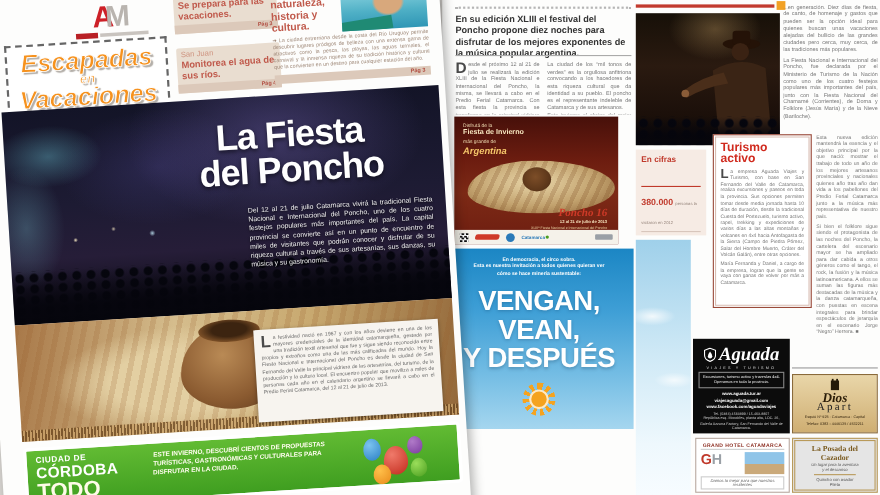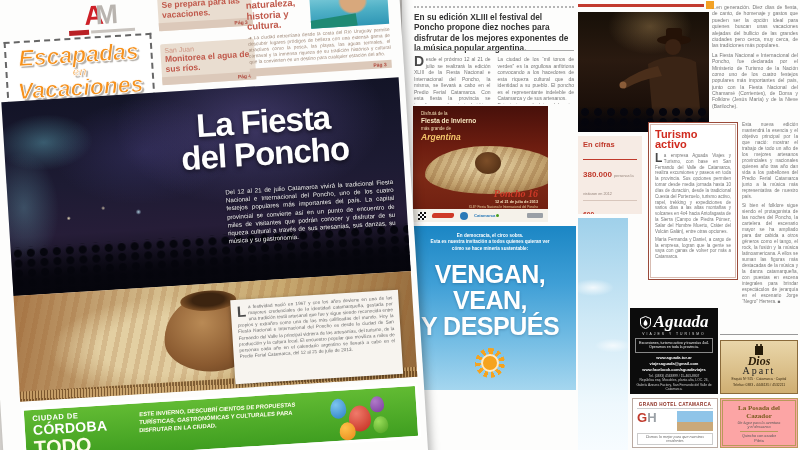--- a/index.html
+++ b/index.html
@@ -88,21 +88,21 @@
   .rule-red{left:176px;top:4px;width:126px;height:3px;background:#c23a2e}
   .rule-chip{left:304px;top:1px;width:8px;height:8px;background:#f2a124}
   .standfirst{left:12px;top:6px;width:160px;border-top:2px dotted #b5b5b5;padding-top:4px;font-size:8.3px;font-weight:bold;color:#333;line-height:1.25}
   .sf-rule{left:12px;top:50px;width:160px;height:1px;background:#aaa}
   .cols{left:12px;top:56px;width:160px;height:48px;display:flex;gap:7px;overflow:hidden}
   .col{width:77px;font-size:5px;line-height:1.3;color:#777;text-align:justify}
   .col .dropcap{font-size:14px;line-height:11px;margin-right:1.5px}
   .prelines{white-space:pre-line}
 
   
-  .poster{left:11px;top:106px;width:135px;height:116px;background:linear-gradient(180deg,#47100a,#6d1d10 35%,#7d2a16 60%,#6d1d10);overflow:hidden}
+  .poster{left:11px;top:106px;width:149px;height:116px;background:linear-gradient(180deg,#47100a,#6d1d10 35%,#7d2a16 60%,#6d1d10);overflow:hidden}
   .po-k{position:absolute;left:8px;top:5px;font-size:4.5px;color:#f2dfb5}
   .po-t{position:absolute;left:8px;top:11px;font-size:6.5px;font-weight:bold;color:#f7e7c0}
   .po-m{position:absolute;left:8px;top:20px;font-size:4.5px;color:#f2dfb5}
   .po-c{position:absolute;left:8px;top:26px;font-size:8.5px;font-weight:800;font-style:italic;color:#f5c66a}
   .po-pot{position:absolute;left:12px;top:40px;width:134px;height:48px;border-radius:46% 54% 52% 48%/60% 52% 48% 40%;background:
     repeating-linear-gradient(115deg,rgba(120,70,30,.22) 0 4px,rgba(0,0,0,0) 4px 9px),
     radial-gradient(ellipse at 45% 40%,#e8d5a8,#c2a26e 55%,#8a5f33)}
   .po-potcore{position:absolute;left:62px;top:46px;width:26px;height:22px;border-radius:50%;background:radial-gradient(circle at 45% 40%,#7d4e28,#4a2a12)}
   .po-brand{position:absolute;right:10px;top:82px;font-family:"Liberation Serif",serif;font-style:italic;font-weight:bold;font-size:10px;color:#cf3a28}
   .po-dates{position:absolute;right:10px;top:94px;font-size:3.8px;color:#f5e2bd;font-weight:bold}
@@ -123,21 +123,21 @@
   .sun-core{position:absolute;inset:6px;border-radius:50%;background:#f5a31f;border:2.5px solid #ffe9c2}
 
   
   .perf{left:176px;top:12px;width:131px;height:120px;overflow:hidden;background:
     radial-gradient(ellipse 60px 40px at 55% 12%,rgba(235,190,120,.3),rgba(0,0,0,0) 70%),
     linear-gradient(180deg,#171008,#2a1a10 40%,#1c100a 75%,#120b06)}
   .perf .crowd{height:26px}
 
   
   .cifras{left:176px;top:136px;width:64px;height:78px;background:#f6ebe4;padding:4px 5px;box-sizing:border-box;overflow:hidden}
-  .cf-title{font-size:7.5px;font-weight:bold;color:#c0392b;border-bottom:1.5px solid #c0392b;padding-bottom:10px;margin-bottom:1px}
+  .cf-title{font-size:7.5px;font-weight:bold;color:#c0392b;border-bottom:1.5px solid #c0392b;padding-bottom:20px;margin-bottom:1px}
   .cf-row{border-bottom:.5px solid #d8c6bc;padding:1.5px 0}
   .cf-v{font-size:6.8px;font-weight:800;color:#c0392b}
   .cf-row.big .cf-v{font-size:8px}
   .cf-l{font-size:3.8px;color:#96857c;margin-left:2px}
 
   .sky{left:176px;top:218px;width:50px;height:232px;background:
     radial-gradient(ellipse 30px 12px at 30% 30%,rgba(255,255,255,.8),rgba(0,0,0,0) 70%),
     radial-gradient(ellipse 26px 10px at 70% 55%,rgba(255,255,255,.7),rgba(0,0,0,0) 70%),
     linear-gradient(180deg,#9fd0ea,#cfe9f6 45%,#eef8fd 80%,#f7fcff)}
 
@@ -170,21 +170,21 @@
   .gh-logo .h{color:#9aa0a6}
   .gh-photo{width:36px;height:20px;background:linear-gradient(180deg,#8fc4e8 55%,#caa97a 55%);margin-left:auto}
   .gh-tag{font-size:3.8px;font-style:italic;color:#666;text-align:center;border:.5px solid #ccc;margin-top:2px;padding:1px}
 
   .dios{left:318px;top:340px;width:78px;height:54px;background:linear-gradient(180deg,#e9d6a9,#cfae72);border:1px solid #8a6a3a;box-sizing:border-box;text-align:center;padding:3px;overflow:hidden}
   .di-tower{width:8px;height:11px;margin:0 auto 1px;background:#241a08;clip-path:polygon(0 18%,15% 18%,15% 0,35% 0,35% 18%,65% 18%,65% 0,85% 0,85% 18%,100% 18%,100% 100%,0 100%)}
   .di-n1{font-family:"Liberation Serif",serif;font-style:italic;font-weight:bold;font-size:12px;color:#2a1c08;line-height:.85}
   .di-n2{font-family:"Liberation Serif",serif;font-size:10px;letter-spacing:2px;color:#222;line-height:1}
   .di-line{font-size:3.4px;color:#3a2a12;line-height:1.4;margin-top:1px}
 
-  .posada{left:318px;top:398px;width:78px;height:50px;background:#fca5a5;border:3px double #b99a5a;box-sizing:border-box;text-align:center;padding:3px 4px;overflow:hidden}
+  .posada{left:318px;top:398px;width:78px;height:50px;background:#e5e5e5;border:3px double #b99a5a;box-sizing:border-box;text-align:center;padding:3px 4px;overflow:hidden}
   .ps-title{font-family:"Liberation Serif",serif;font-weight:bold;font-size:7px;color:#7a5a1f}
   .ps-tag{font-size:3.8px;font-style:italic;color:#555;margin-top:1px;white-space:pre-line}
   .ps-div{width:60%;height:1px;background:#b99a5a;margin:2px auto}
   .ps-line{font-size:3.8px;color:#555;line-height:1.4}
 </style>
 </head>
 <body>
 
 <div id="canvas">
 

